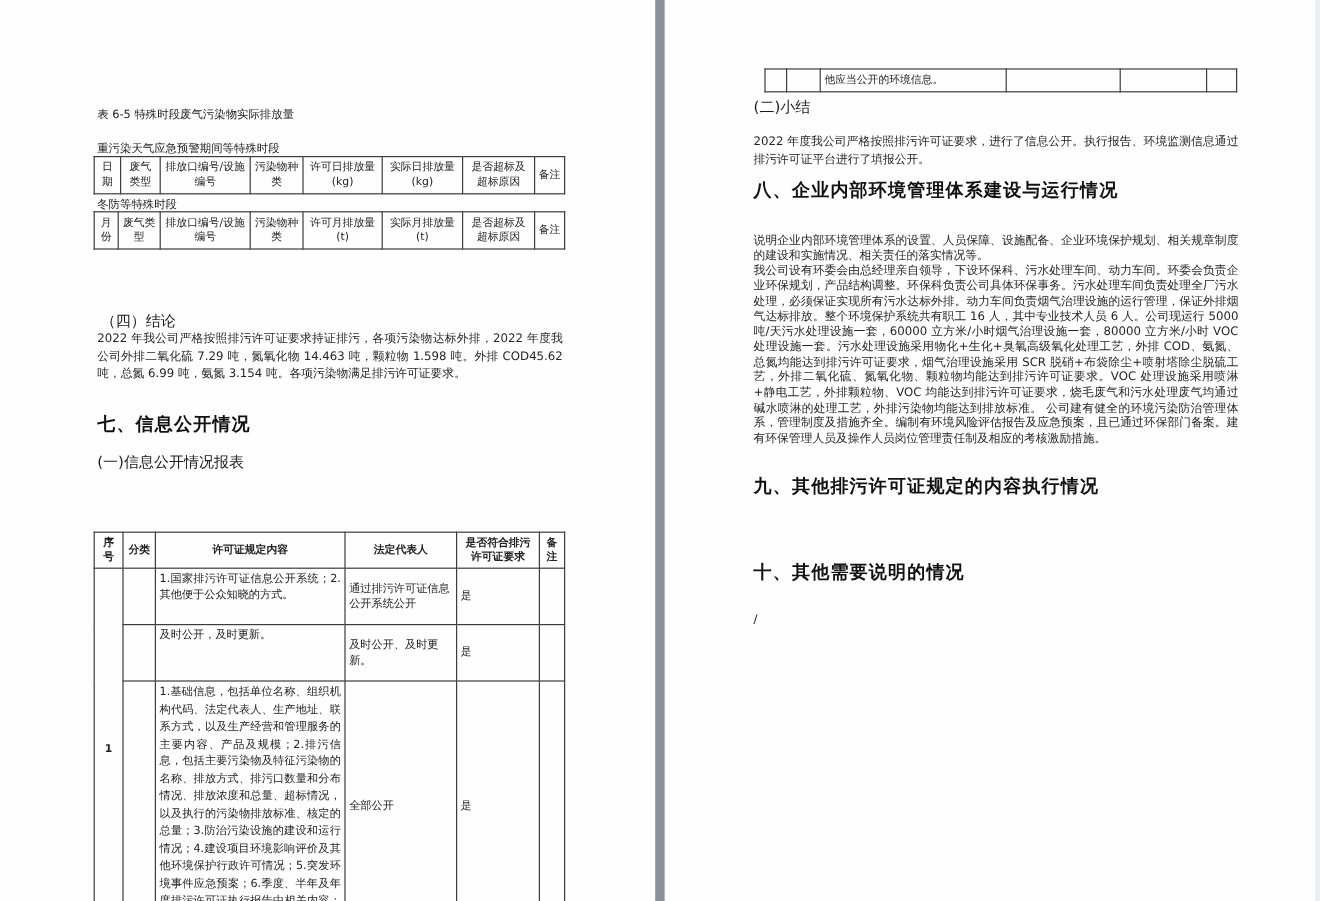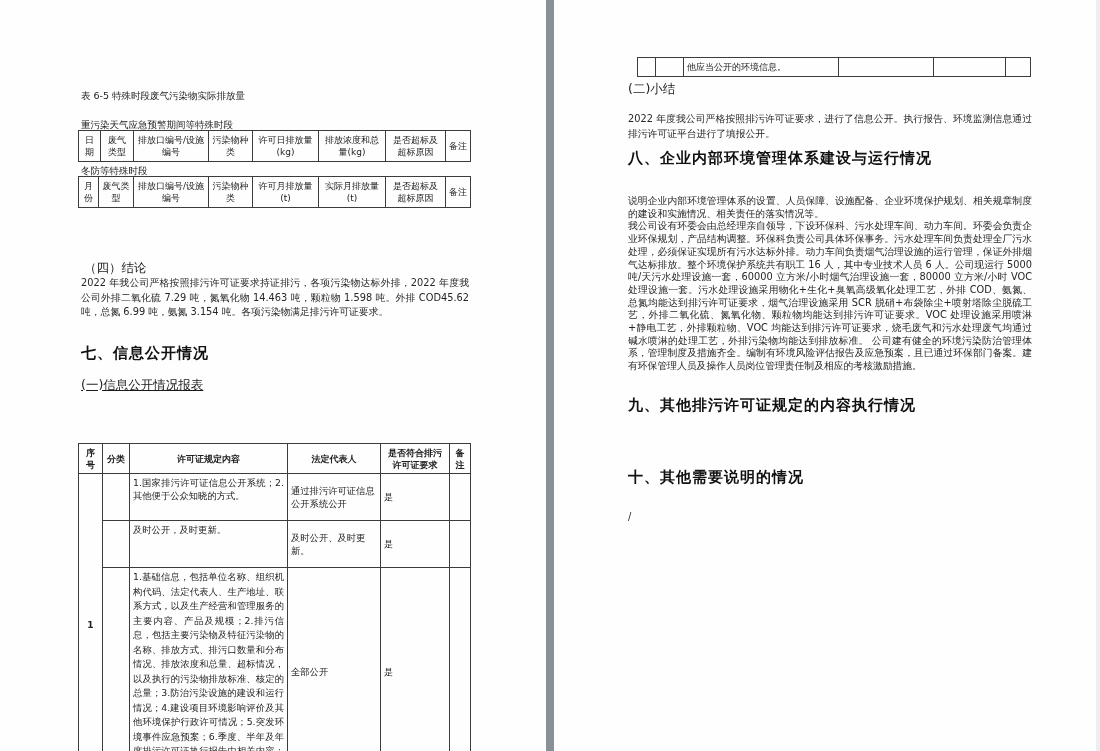--- a/index.html
+++ b/index.html
@@ -61,21 +61,21 @@
           <col style="width:60px">
           <col style="width:25px">
         </colgroup>
       <tbody>
           <tr style="height:31px;">
         <td>日期</td>
         <td>废气类型</td>
         <td>排放口编号/设施编号</td>
         <td>污染物种类</td>
         <td>许可日排放量(kg)</td>
-        <td>排放浓度和总量(kg)</td>
+        <td>实际日排放量(kg)</td>
         <td>是否超标及超标原因</td>
         <td>备注</td>
       </tr>
     </tbody>
       </table>
 
     <div class="abs small-label" style="left:81px;top:165px;">冬防等特殊时段</div>
 
     <table class="abs hdr" style="left:78px;top:176px;width:392px;">
       <colgroup>
@@ -101,21 +101,21 @@
       </tr>
     </tbody>
       </table>
 
     <div class="abs sub-heading" style="left:84px;top:260px;">（四）结论</div>
 
     <div class="abs body-para" style="left:81px;top:276px;width:388px;">2022 年我公司严格按照排污许可证要求持证排污，各项污染物达标外排，2022 年度我公司外排二氧化硫 7.29 吨，氮氧化物 14.463 吨，颗粒物 1.598 吨。外排 COD45.62 吨，总氮 6.99 吨，氨氮 3.154 吨。各项污染物满足排污许可证要求。</div>
 
     <div class="abs big-heading" style="left:81px;top:344px;">七、信息公开情况</div>
 
-    <div class="abs sub-heading" style="left:81px;top:377px;text-decoration:underline;">(一)信息公开情况报表</div>
+    <div class="abs sub-heading" style="left:81px;top:377px;">(一)信息公开情况报表</div>
 
 
     <table class="abs t71" style="left:78px;top:443px;width:392px;">
       <colgroup>
           <col style="width:24px">
           <col style="width:27px">
           <col style="width:158px">
           <col style="width:93px">
           <col style="width:69px">
           <col style="width:21px">

